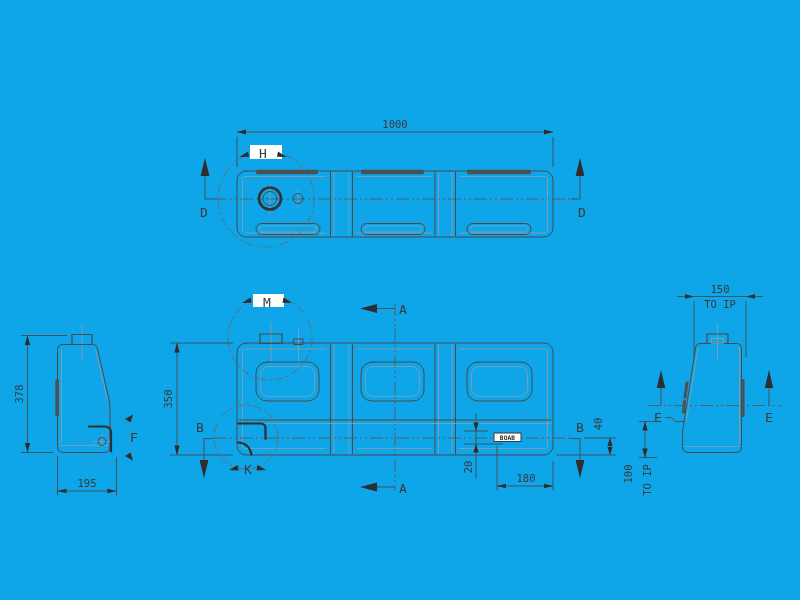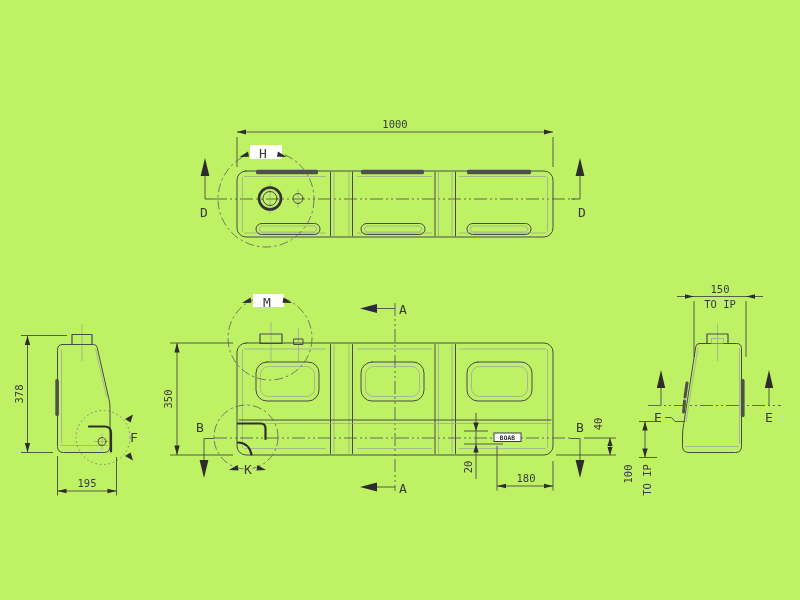--- a/index.html
+++ b/index.html
@@ -1,16 +1,16 @@
 <!DOCTYPE html>
 <html><head>
 <meta charset="utf-8">
 <style>
   html,body{margin:0;padding:0;background:#fff;}
-  #canvas{position:relative;width:800px;height:600px;background:#bef264;overflow:hidden;}
+  #canvas{position:relative;width:800px;height:600px;background:#0ea5e9;overflow:hidden;}
   svg{position:absolute;left:0;top:0;}
   .ln{stroke:#4a4a4a;stroke-width:1;fill:none;stroke-linecap:round;stroke-linejoin:round;}
   .ln12{stroke:#4a4a4a;stroke-width:1.2;fill:none;stroke-linejoin:round;}
   .thin{stroke:#9f9f9f;stroke-width:0.7;fill:none;}
   .thick{stroke:#2f2f2f;stroke-width:2.2;fill:none;stroke-linecap:round;stroke-linejoin:round;}
   .cl{stroke:#5a5a5a;stroke-width:0.9;fill:none;stroke-dasharray:13 3 2 3 2 3;}
   .dc{stroke:#6a6a6a;stroke-width:0.9;fill:none;stroke-dasharray:9 3 2.5 3;}
   .dotc{stroke:#7a7a7a;stroke-width:0.9;fill:none;stroke-dasharray:1.6 2.8;}
   .dim{stroke:#4a4a4a;stroke-width:0.9;fill:none;}
   .arr{fill:#2d2d2d;stroke:none;}

